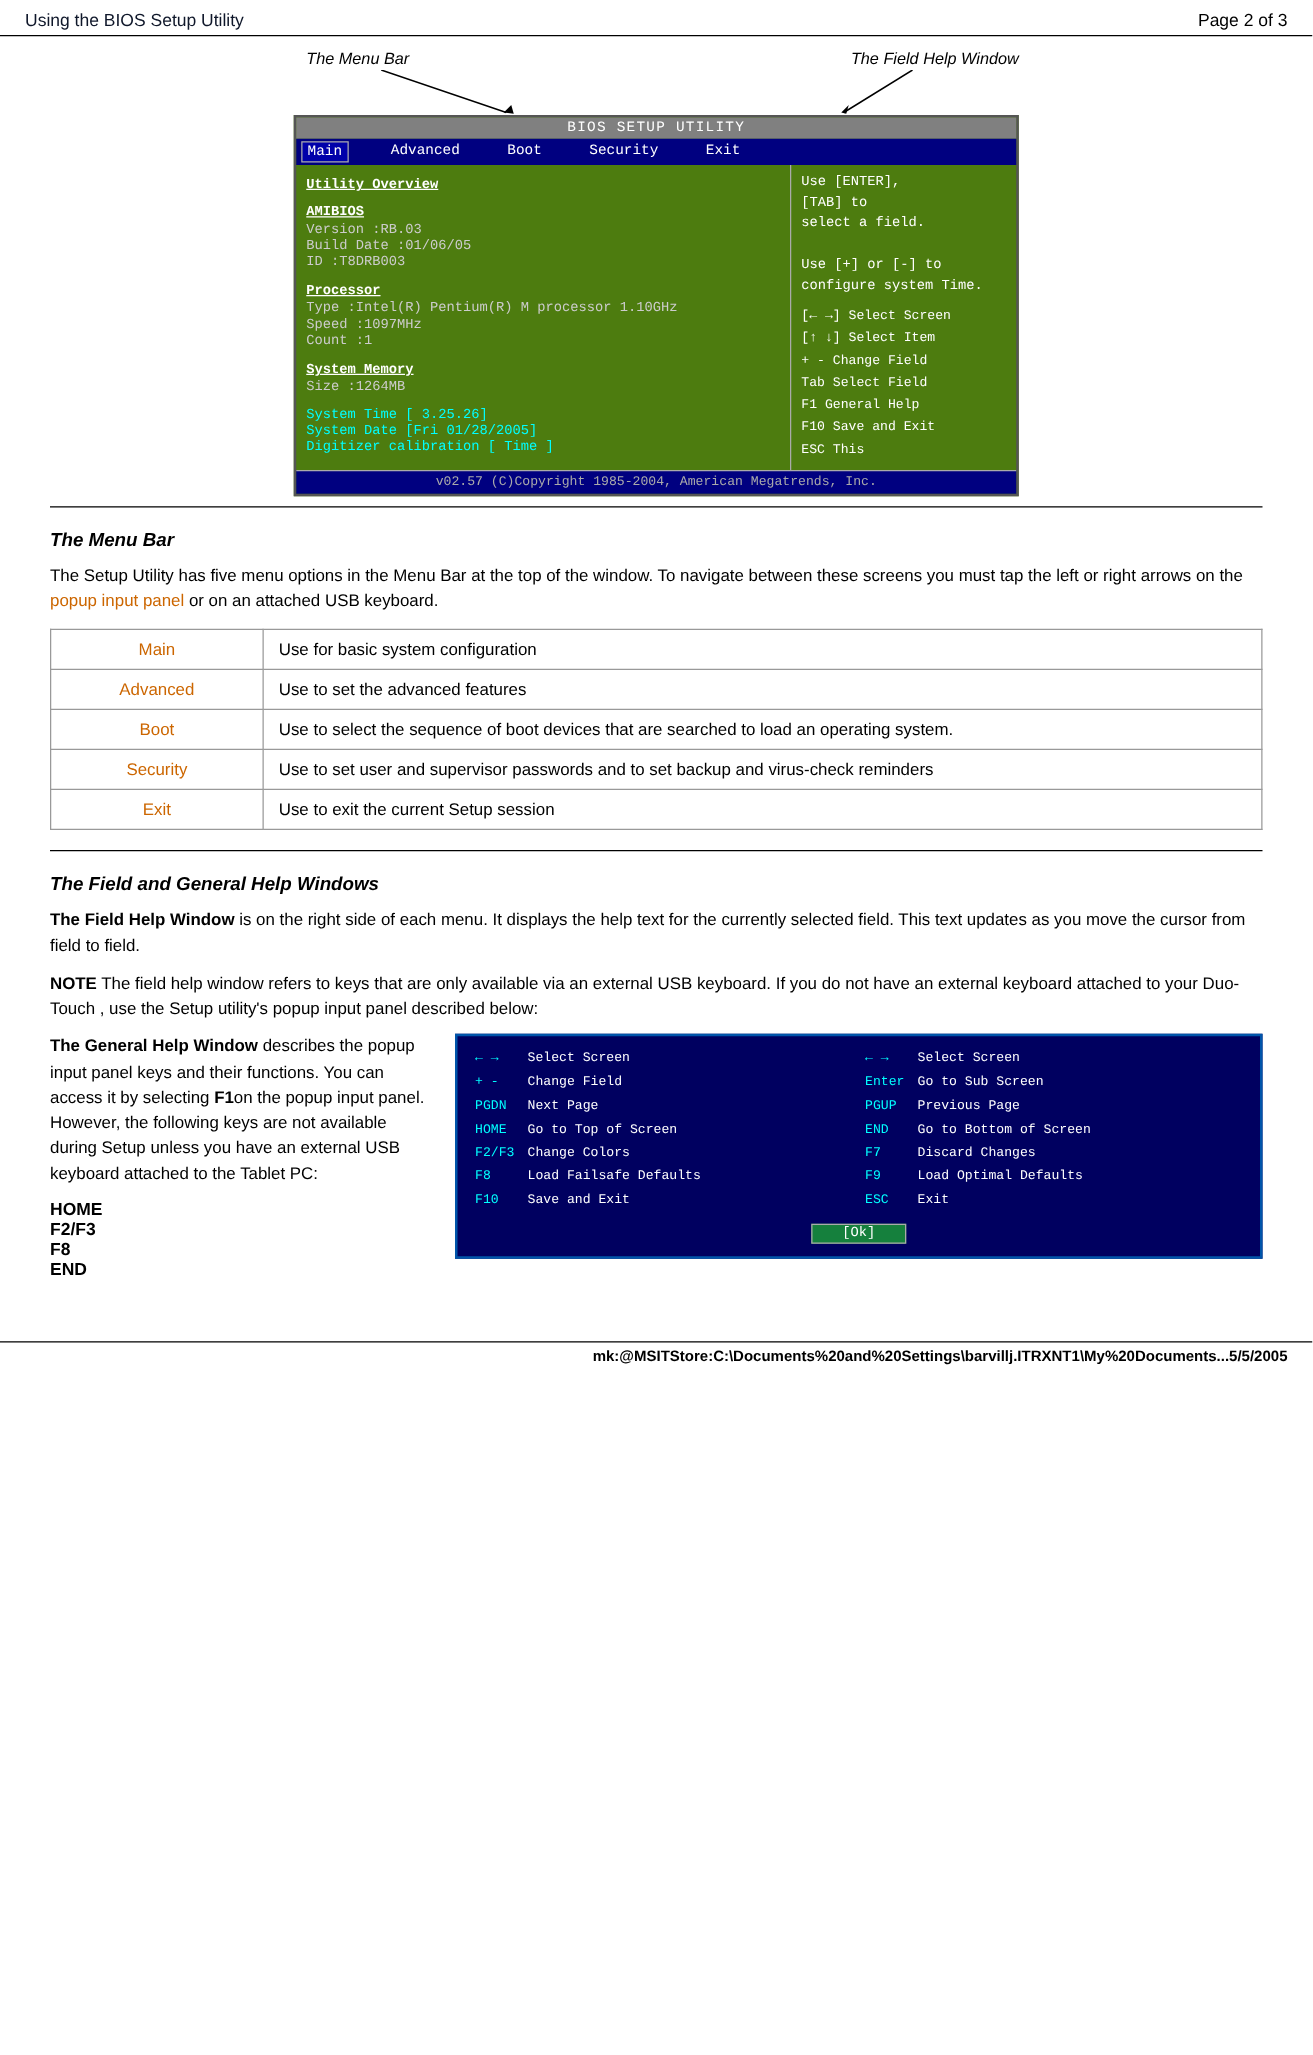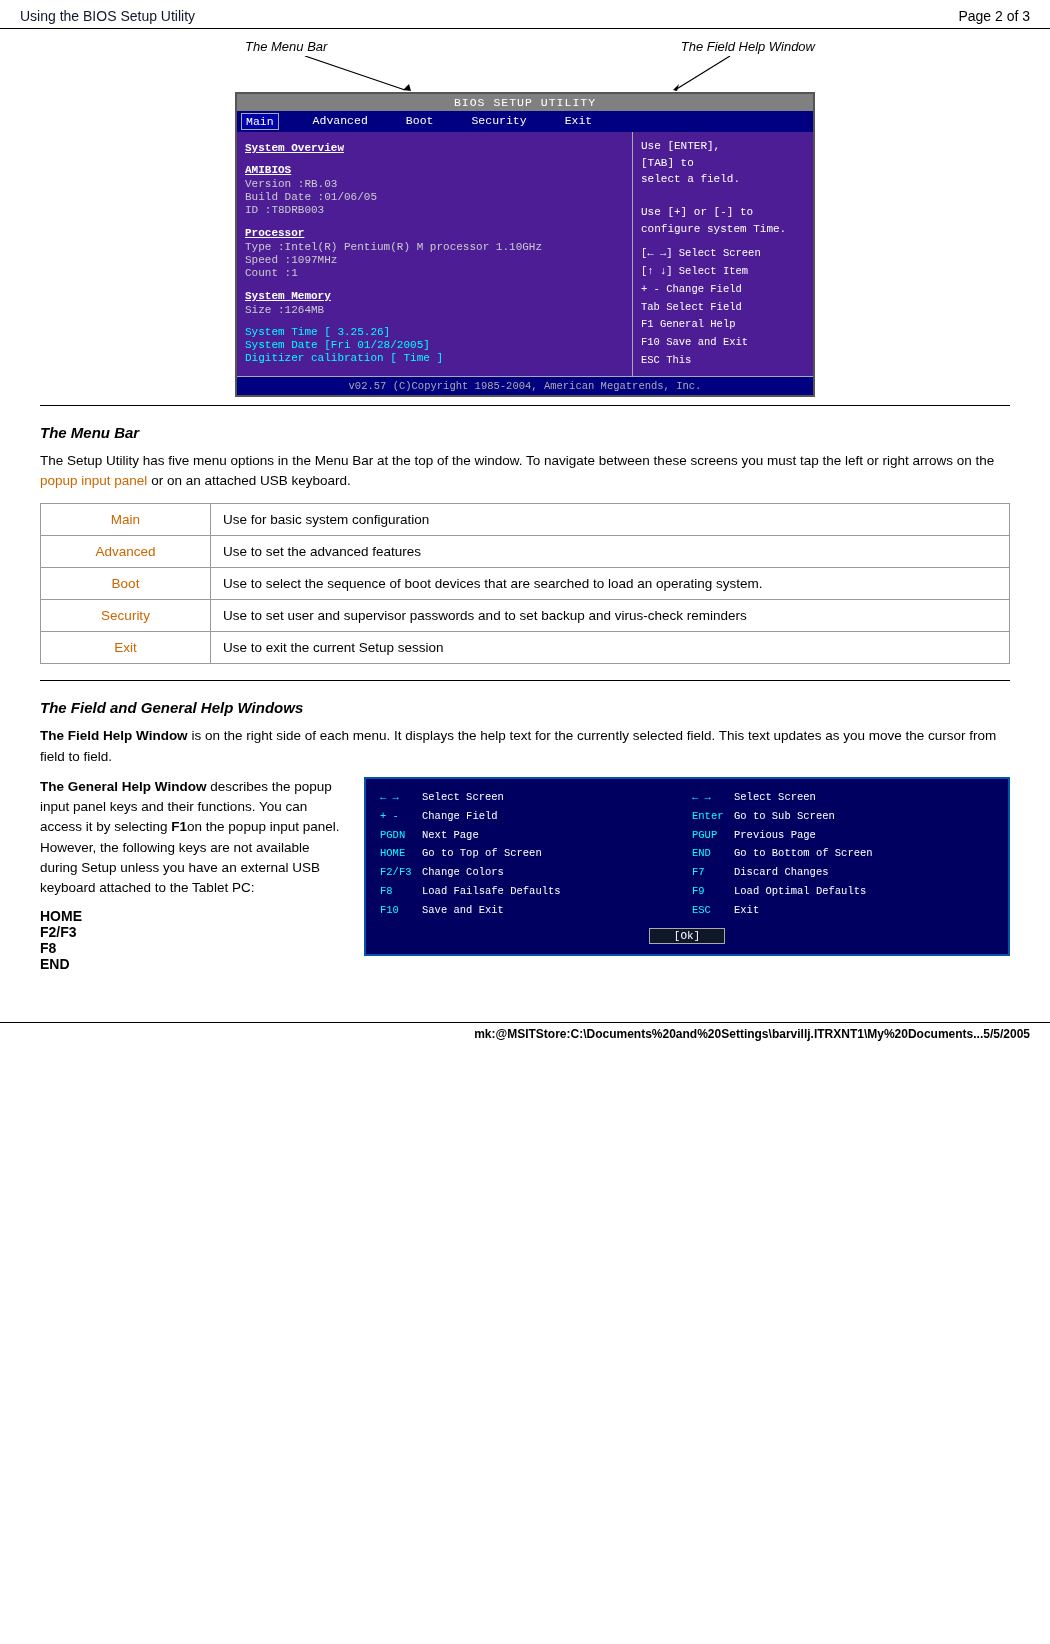--- a/index.html
+++ b/index.html
@@ -31,21 +31,21 @@
     }
 
     
     .main-content {
       padding: 10px 40px 20px 40px;
     }
 
     
     .bios-screen {
       border: 2px solid #555;
-      background: #4c1d95;
+      background: #4d7c0f;
       color: #fff;
       font-family: 'Courier New', monospace;
       font-size: 11.5px;
       padding: 0;
       width: 580px;
       margin: 0 auto;
     }
     .bios-title-bar {
       background: #808080;
       color: #fff;
@@ -213,21 +213,21 @@
     }
     .help-desc {
       color: #fff;
       font-size: 10.5px;
     }
     .help-ok-row {
       text-align: center;
       margin-top: 10px;
     }
     .help-ok-btn {
-      background: #0f172a;
+      background: #15803d;
       border: 1px solid #aaa;
       color: #fff;
       font-family: 'Courier New', monospace;
       font-size: 11px;
       padding: 1px 24px;
       display: inline-block;
     }
 
     .bold-text { font-weight: bold; }
     .note-text { font-size: 13.5px; line-height: 1.5; margin-bottom: 10px; }
@@ -277,21 +277,21 @@
       <div class="bios-title-bar">BIOS SETUP UTILITY</div>
       <div class="bios-menu-bar">
         <span class="bios-menu-item active">Main</span>
         <span class="bios-menu-item">Advanced</span>
         <span class="bios-menu-item">Boot</span>
         <span class="bios-menu-item">Security</span>
         <span class="bios-menu-item">Exit</span>
       </div>
       <div class="bios-body">
         <div class="bios-left">
-          <div class="bios-section-title">System Overview</div>
+          <div class="bios-section-title">Utility Overview</div>
           <div style="height:4px;"></div>
           <div class="bios-section-title">AMIBIOS</div>
           <div class="bios-row">Version    :RB.03</div>
           <div class="bios-row">Build Date :01/06/05</div>
           <div class="bios-row">ID         :T8DRB003</div>
           <div style="height:6px;"></div>
           <div class="bios-section-title">Processor</div>
           <div class="bios-row">Type   :Intel(R) Pentium(R) M processor 1.10GHz</div>
           <div class="bios-row">Speed  :1097MHz</div>
           <div class="bios-row">Count  :1</div>
@@ -358,20 +358,24 @@
 
   <hr class="divider">
 
   <div class="section-heading">The Field and General Help Windows</div>
 
   <p class="body-text">
     <span class="bold-text">The Field Help Window</span>
     <span>is on the right side of each menu.  It displays the help text for the currently selected field.  This text updates as you move the cursor from field to field.</span>
   </p>
 
+  <p class="note-text">
+    <span class="note-label">NOTE</span>
+    <span>  The field help window refers to keys that are only available via an external USB keyboard.  If you do not have an external keyboard attached to your Duo-Touch , use the Setup utility's popup input panel described below:</span>
+  </p>
 
   <div class="two-col">
     <div class="two-col-left">
       <p class="body-text">
         <span class="bold-text">The General Help Window</span>
         <span>describes the popup input panel keys and their functions.  You can access it by selecting </span><span class="bold-text">F1</span><span>on the popup input panel. However, the following keys are not available during Setup unless you have an external USB keyboard attached to the Tablet PC:</span>
       </p>
       <div style="margin-top:8px;">
         <div class="bold-text">HOME</div>
         <div class="bold-text">F2/F3</div>

